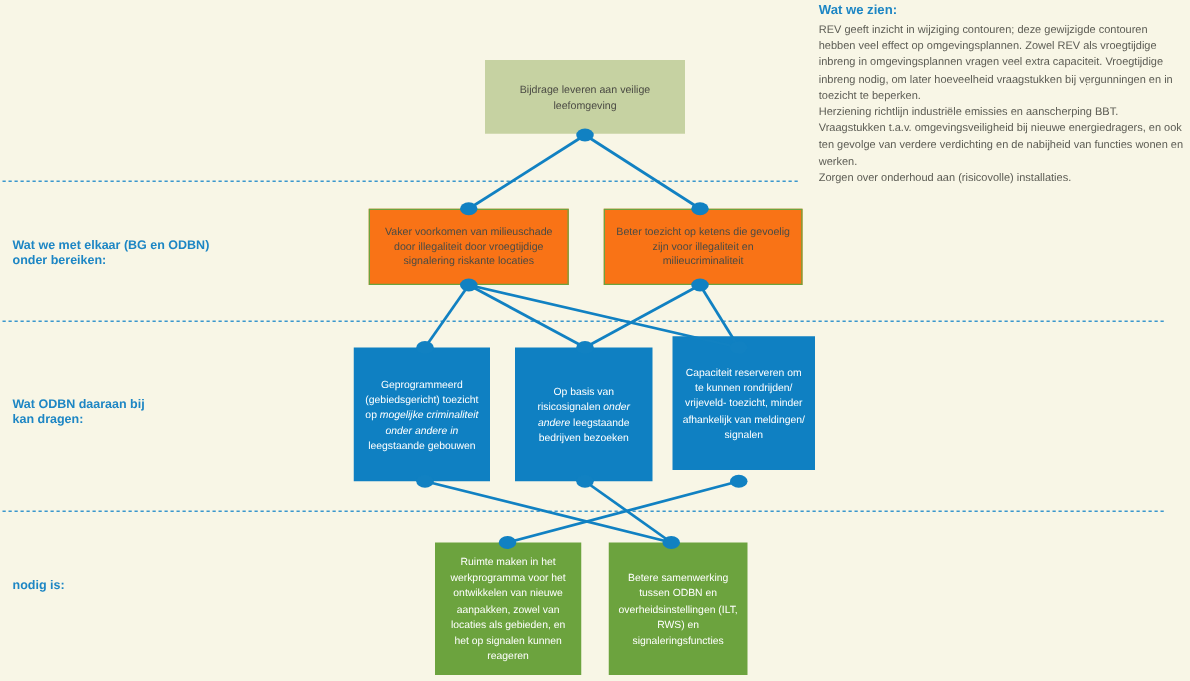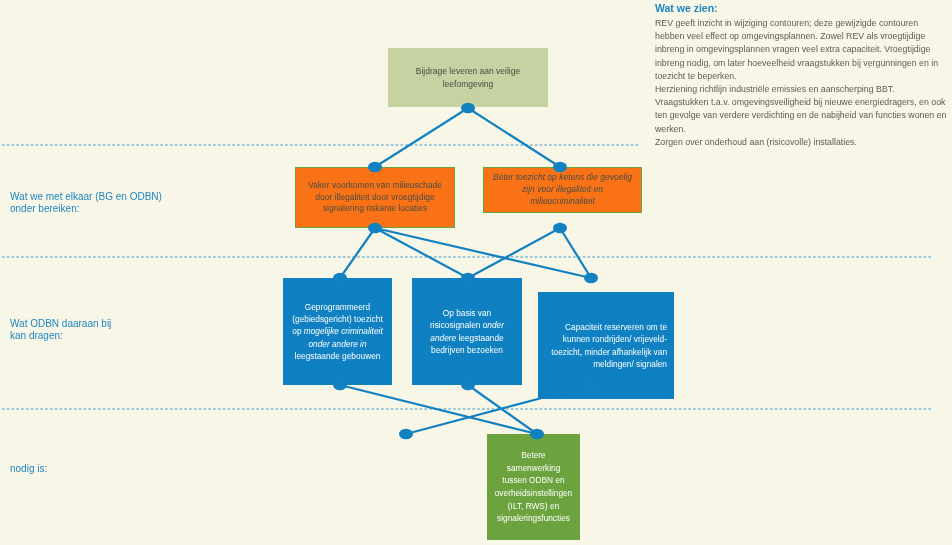--- a/index.html
+++ b/index.html
@@ -34,21 +34,21 @@
   .contribution-box {
     background: #0f80c2; color: #ffffff;
     font-size: 8.3px; line-height: 12.3px;
   }
   .needs-box {
     background: #6ca33e; color: #ffffff;
     font-size: 8.3px; line-height: 12.6px;
   }
   .row-label {
     position: absolute; left: 10px; z-index: 2;
-    color: #1d86c4; font-weight: normal;
+    color: #1d86c4; font-weight: bold;
     font-size: 10px; line-height: 12.2px;
   }
   #right-panel {
     position: absolute; left: 655px; top: 2px; width: 292px; z-index: 2;
   }
   #right-panel .panel-heading {
     color: #1d86c4; font-weight: bold; font-size: 10.5px; margin-bottom: 3px;
   }
   #right-panel p {
     color: #5c5c54; font-size: 8.8px; line-height: 13.2px;
@@ -104,35 +104,38 @@
     <div>nodig is:</div>
   </div>
 
   <div class="node goal-box" style="left:388px; top:48px; width:160px; height:59px;">
     <span>Bijdrage leveren aan veilige leefomgeving</span>
   </div>
 
   <div class="node objective-box" style="left:295px; top:167px; width:160px; height:61px;">
     <span>Vaker voorkomen van milieuschade door illegaliteit door vroegtijdige signalering riskante locaties</span>
   </div>
-  <div class="node objective-box" style="left:483px; top:167px; width:159px; height:46px;font-style:italic;">
+  <div class="node objective-box" style="left:483px; top:167px; width:159px; height:61px;">
     <span>Beter toezicht op ketens die gevoelig zijn voor illegaliteit en milieucriminaliteit</span>
   </div>
 
   <div class="node contribution-box" style="left:283px; top:278px; width:109px; height:107px;">
     <span><span>Geprogrammeerd (gebiedsgericht) toezicht op </span><span style="font-style: italic;">mogelijke criminaliteit onder andere in</span><span> leegstaande gebouwen</span></span>
   </div>
   <div class="node contribution-box" style="left:412px; top:278px; width:110px; height:107px;">
     <span><span>Op basis van risicosignalen </span><span style="font-style: italic;">onder andere</span><span> leegstaande bedrijven bezoeken</span></span>
   </div>
-  <div class="node contribution-box" style="left:538px; top:292px; width:136px; height:107px;text-align:right;">
+  <div class="node contribution-box" style="left:538px; top:269px; width:114px; height:107px;">
     <span><span>Capaciteit reserveren om te kunnen rondrijden/ vrijeveld- toezicht, minder afhankelijk van meldingen/ signalen</span></span>
   </div>
 
-  <div class="node needs-box" style="left:487px; top:434px; width:93px; height:106px;">
+  <div class="node needs-box" style="left:348px; top:434px; width:117px; height:106px;">
+    <span>Ruimte maken in het werkprogramma voor het ontwikkelen van nieuwe aanpakken, zowel van locaties als gebieden, en het op signalen kunnen reageren</span>
+  </div>
+  <div class="node needs-box" style="left:487px; top:434px; width:111px; height:106px;">
     <span>Betere samenwerking tussen ODBN en overheidsinstellingen (ILT, RWS) en signaleringsfuncties</span>
   </div>
 
   <div id="right-panel">
     <div class="panel-heading">Wat we zien:</div>
     <p>REV geeft inzicht in wijziging contouren; deze gewijzigde contouren hebben veel effect op omgevingsplannen. Zowel REV als vroegtijdige inbreng in omgevingsplannen vragen veel extra capaciteit. Vroegtijdige inbreng nodig, om later hoeveelheid vraagstukken bij vergunningen en in toezicht te beperken.</p>
     <p>Herziening richtlijn industriële emissies en aanscherping BBT.</p>
     <p>Vraagstukken t.a.v. omgevingsveiligheid bij nieuwe energiedragers, en ook ten gevolge van verdere verdichting en de nabijheid van functies wonen en werken.</p>
     <p>Zorgen over onderhoud aan (risicovolle) installaties.</p>
   </div>

